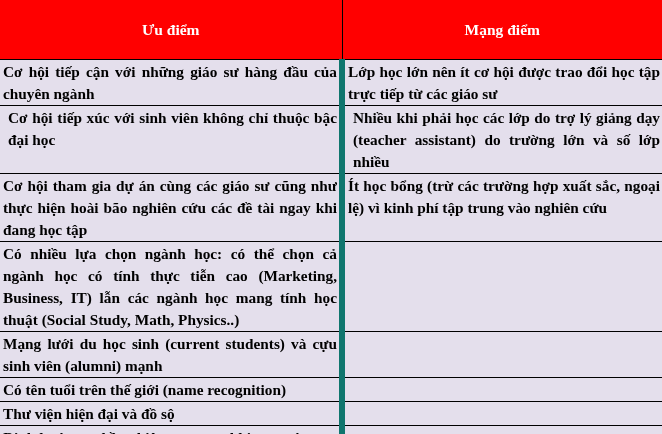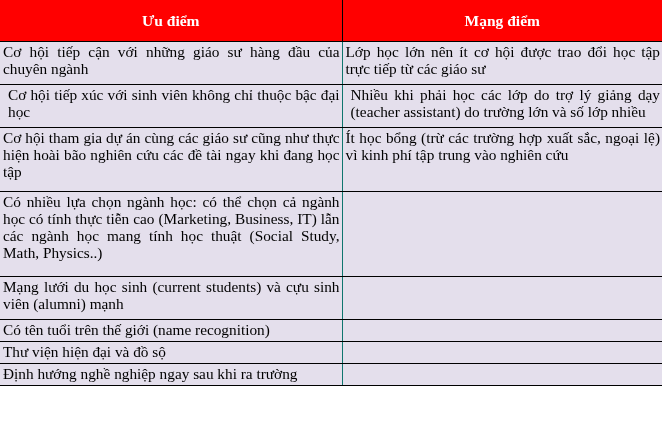--- a/index.html
+++ b/index.html
@@ -13,35 +13,36 @@
       color: #000;
     }
     table.cmp col.c1 { width: 342px; }
     table.cmp col.c2 { width: 320px; }
     table.cmp th {
       background: #ff0000;
       color: #ffffff;
       font-weight: bold;
       font-size: 15.5px;
       height: 33px;
-      padding: 4px;
+      padding: 13px;
       text-align: center;
       border: none;
       border-bottom: 1px solid #000;
     }
     table.cmp th.h2 { border-left: 1px solid #000; }
     table.cmp td {
       background: #e4dfec;
       vertical-align: top;
       padding: 1px 2px 0 3px;
-      line-height: 17px;
+      line-height: 22px;
       text-align: justify;
       border-bottom: 1px solid #000;
+      font-weight: bold;
     }
-    table.cmp td.c2 { border-left: 1px solid #0f766e; }
+    table.cmp td.c2 { border-left: 6px solid #0f766e; }
     tr.r1 td { height: 41px; }
     tr.r2 td { height: 41px; padding-left: 8px; }
     tr.r3 td { height: 62px; }
     tr.r4 td { height: 62px; }
     tr.r5 td { height: 83px; }
     tr.r6 td { height: 41px; }
     tr.r7 td { height: 20px; }
     tr.r8 td { height: 20px; }
     tr.r9 td { height: 20px; }
     td.vpad { padding-top: 6px; margin-top: 28px; }

